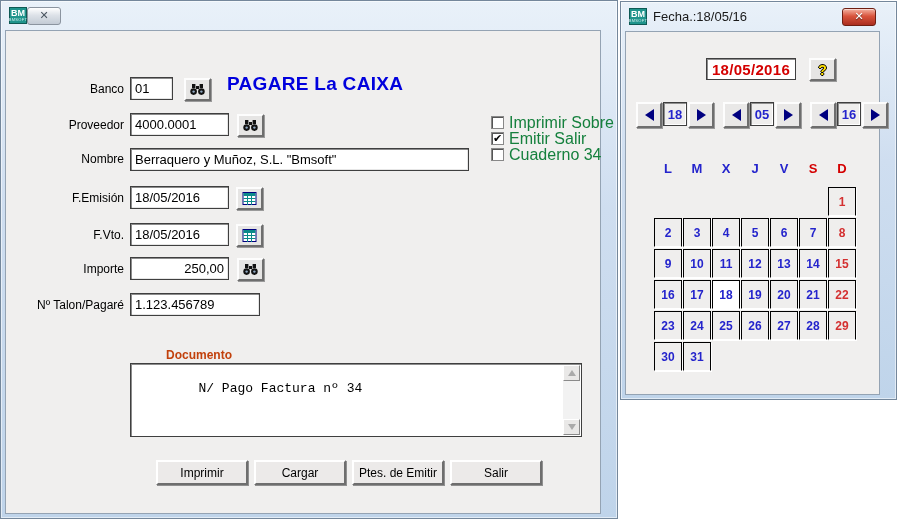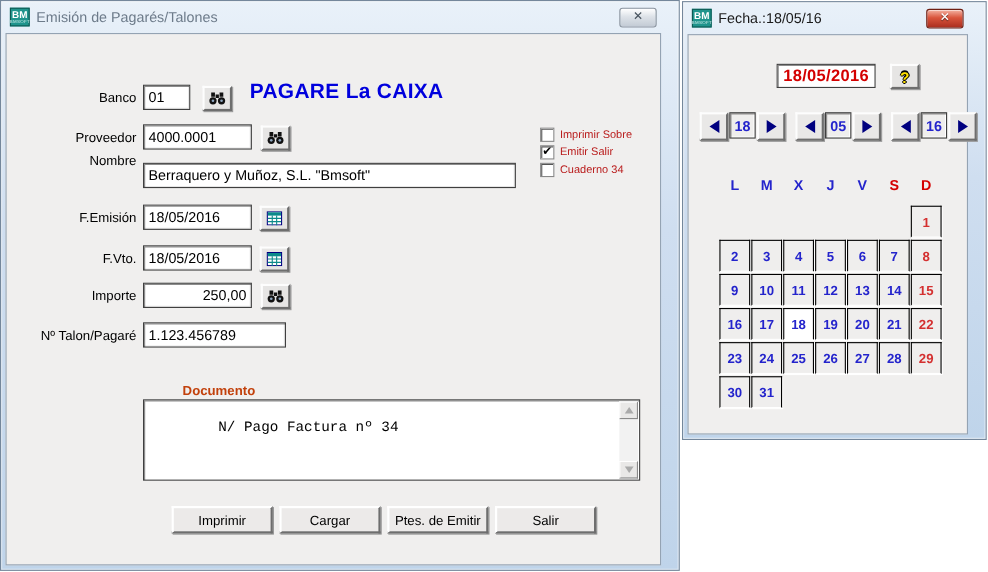--- a/index.html
+++ b/index.html
@@ -37,21 +37,21 @@
   .toolbtn { position:absolute; width:27px; height:23px; background:#e6e5e4;
              border:2px solid; border-color:#fdfdfd #6e6e6e #6e6e6e #fdfdfd; box-shadow:1px 1px 0 #9a9a9a;
              display:flex; align-items:center; justify-content:center; cursor:default; }
   .bigtitle { position:absolute; font-size:19px; font-weight:bold; color:#0000dd; letter-spacing:.3px; white-space:nowrap; }
 
   .cb-group { position:absolute; display:flex; flex-direction:column; gap:3px; }
   .cb-row { display:flex; align-items:center; height:13px; cursor:default; }
   .cb-box { width:13px; height:13px; background:#fff; border:1px solid #888;
             box-shadow:inset 1px 1px 0 #555; font-size:11px; line-height:11px; text-align:center;
             color:#000; margin-right:5px; display:inline-flex; align-items:center; justify-content:center; }
-  .cb-lab { font-size:10px; color:#b91c1c; white-space:nowrap;text-align:center; }
+  .cb-lab { font-size:16px; color:#15803d; white-space:nowrap;text-align:center; }
 
   .doclabel { position:absolute; font-size:12px; font-weight:bold; color:#c2410c;margin-left:36px; }
   .docbox { position:absolute; background:#fff; border:1px solid #3f3f3f;
             box-shadow:inset 1px 1px 0 rgba(0,0,0,.45); padding:2px 22px 2px 5px;
             font-family:"Liberation Mono","DejaVu Sans Mono",monospace; font-size:13px; color:#000; white-space:pre-wrap; }
   .sb { position:absolute; top:1px; bottom:1px; right:1px; width:17px; background:#f2f2f2; }
   .sb-btn { position:absolute; left:0; width:17px; height:16px; background:#e9e8e7;
             border:1px solid; border-color:#fff #8a8a8a #8a8a8a #fff; display:flex; align-items:center; justify-content:center; }
   .sb-up { top:0; } .sb-down { bottom:0; }
   .tri-up   { width:0; height:0; border-left:4px solid transparent; border-right:4px solid transparent; border-bottom:6px solid #aaa; }
@@ -99,21 +99,20 @@
 <body>
 
 <div class="stage">
 
   <section class="window win-left">
     <div class="titlebar">
       <span class="bmlogo">
         <span class="bmtxt">BM</span>
         <span class="bmsub">BMSOFT</span>
       </span>
-      <span class="title inactive">Emisión de Pagarés/Talones</span>
       <span class="closebtn gray">
         <span class="x">✕</span>
       </span>
     </div>
     <div class="client">
 
       <span class="flabel" style="top:51px">Banco</span>
       <input class="tfield" style="left: 124px; top: 46px; width: 43px;" value="01">
       <span class="toolbtn" style="left:178px;top:47px">
         <svg width="17" height="13" viewBox="0 0 17 13">
@@ -146,21 +145,21 @@
           <span class="cb-row">
             <span class="cb-box on">✔</span>
             <span class="cb-lab">Emitir Salir</span>
           </span>
           <span class="cb-row">
             <span class="cb-box"></span>
             <span class="cb-lab">Cuaderno 34</span>
           </span>
         </div>
 
-      <span class="flabel" style="top:108px">Nombre</span>
+      <span class="flabel" style="top:121px">Nombre</span>
       <input class="tfield" style="left: 124px; top: 117px; width: 339px;" value="Berraquero y Muñoz, S.L. &quot;Bmsoft&quot;">
 
       <span class="flabel" style="top:160px">F.Emisión</span>
       <input class="tfield" style="left: 124px; top: 155px; width: 99px;" value="18/05/2016">
       <span class="toolbtn" style="left:230px;top:156px">
         <svg width="15" height="13" viewBox="0 0 14 13">
           <rect x="0.5" y="0.5" width="13" height="12" fill="#fff" stroke="#000080"></rect>
           <rect x="1" y="1" width="12" height="3" fill="#0b8a8a"></rect>
           <path d="M1 6.5h12 M1 9.5h12 M5 4v9 M9 4v9" stroke="#0b8a8a" fill="none"></path>
         </svg>

